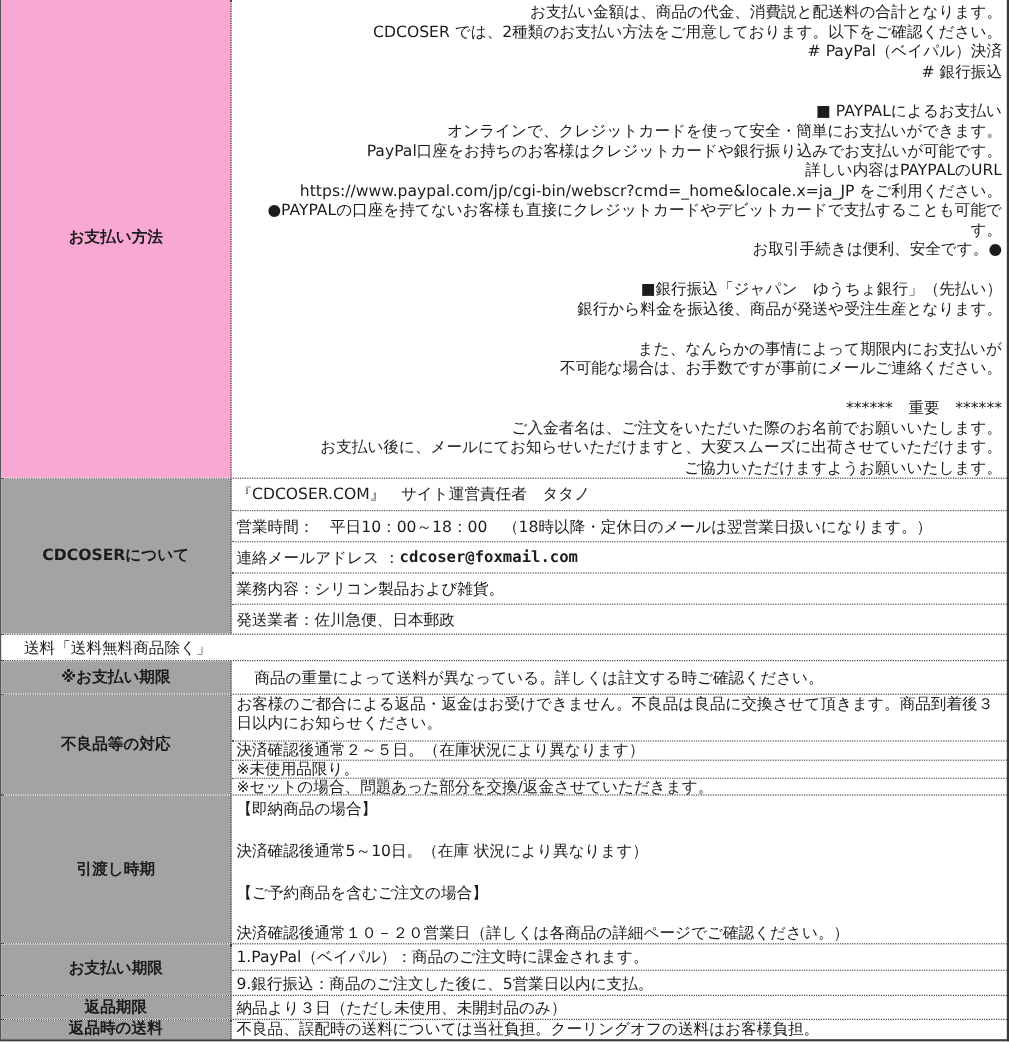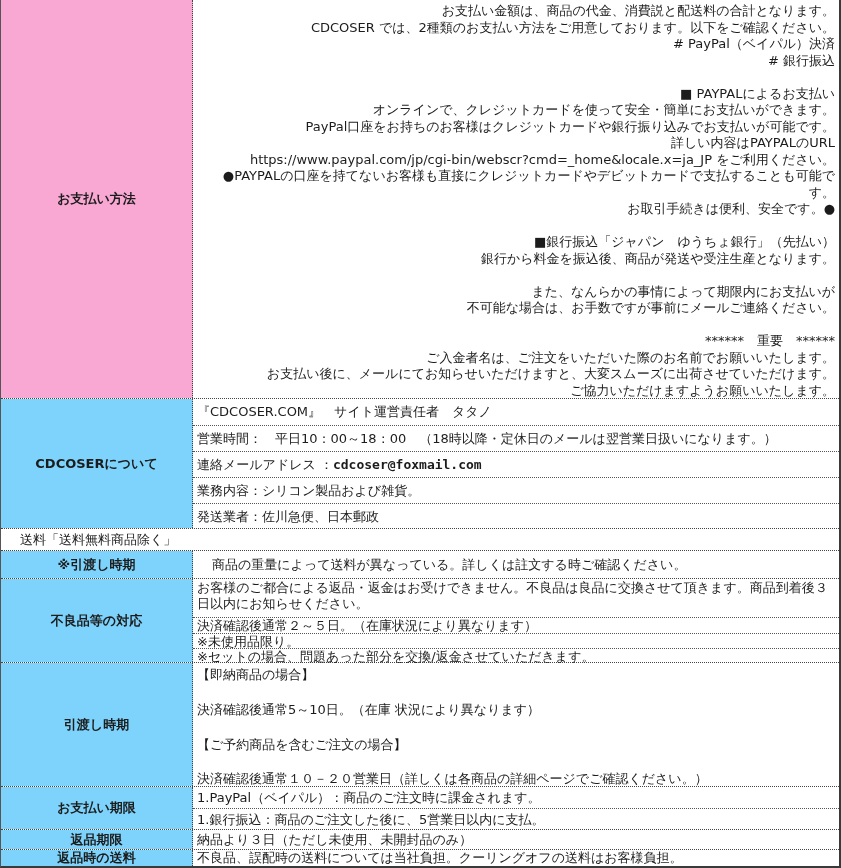--- a/index.html
+++ b/index.html
@@ -19,21 +19,21 @@
   .row { display: flex; border-top: 1px dotted #444; }
   .row:first-child { border-top: none; }
   .hcell {
     flex: 0 0 192px;
     width: 192px;
     display: flex;
     align-items: center;
     justify-content: center;
     text-align: center;
     font-weight: bold;
-    background: #7dd3fc;
+    background: #a3a3a3;
     border-right: 1px dotted #444;
     padding: 2px;
     line-height: 16px;
   }
   .row-payment .hcell { background: #f9a8d4; }
   .ccell { flex: 1 1 auto; min-width: 0; }
   .pre { white-space: pre-wrap; word-break: break-all; }
 
   .row-payment { height: 398px; }
   .row-payment .ccell { padding: 3px 4px; line-height: 16.5px; overflow: hidden; text-align: right; }
@@ -117,21 +117,21 @@
       <div class="subrow">業務内容：シリコン製品および雑貨。</div>
       <div class="subrow">発送業者：佐川急便、日本郵政</div>
     </div>
   </div>
 
   <div class="row row-extra">
     <div class="ccell">送料「送料無料商品除く」</div>
   </div>
 
   <div class="row row-shipnote">
-    <div class="hcell">※引渡し時期</div>
+    <div class="hcell">※お支払い期限</div>
     <div class="ccell">商品の重量によって送料が異なっている。詳しくは註文する時ご確認ください。</div>
   </div>
 
   <div class="row row-defective">
     <div class="hcell">不良品等の対応</div>
     <div class="ccell">
       <div class="subrow sr-tall">お客様のご都合による返品・返金はお受けできません。不良品は良品に交換させて頂きます。商品到着後３日以内にお知らせください。</div>
       <div class="subrow sr-16">決済確認後通常２～５日。（在庫状況により異なります）</div>
       <div class="subrow sr-15">※未使用品限り。</div>
       <div class="subrow sr-15">※セットの場合、問題あった部分を交換/返金させていただきます。</div>
@@ -146,21 +146,21 @@
 
 【ご予約商品を含むご注文の場合】
 
 決済確認後通常１０－２０営業日（詳しくは各商品の詳細ページでご確認ください。）</div>
   </div>
 
   <div class="row row-paydeadline">
     <div class="hcell">お支払い期限</div>
     <div class="ccell">
       <div class="subrow sr-p1">1.PayPal（ベイパル）：商品のご注文時に課金されます。</div>
-      <div class="subrow sr-p2">1.銀行振込：商品のご注文した後に、5営業日以内に支払。</div>
+      <div class="subrow sr-p2">9.銀行振込：商品のご注文した後に、5営業日以内に支払。</div>
     </div>
   </div>
 
   <div class="row row-returndeadline">
     <div class="hcell">返品期限</div>
     <div class="ccell">納品より３日（ただし未使用、未開封品のみ）</div>
   </div>
 
   <div class="row row-returnship">
     <div class="hcell">返品時の送料</div>

